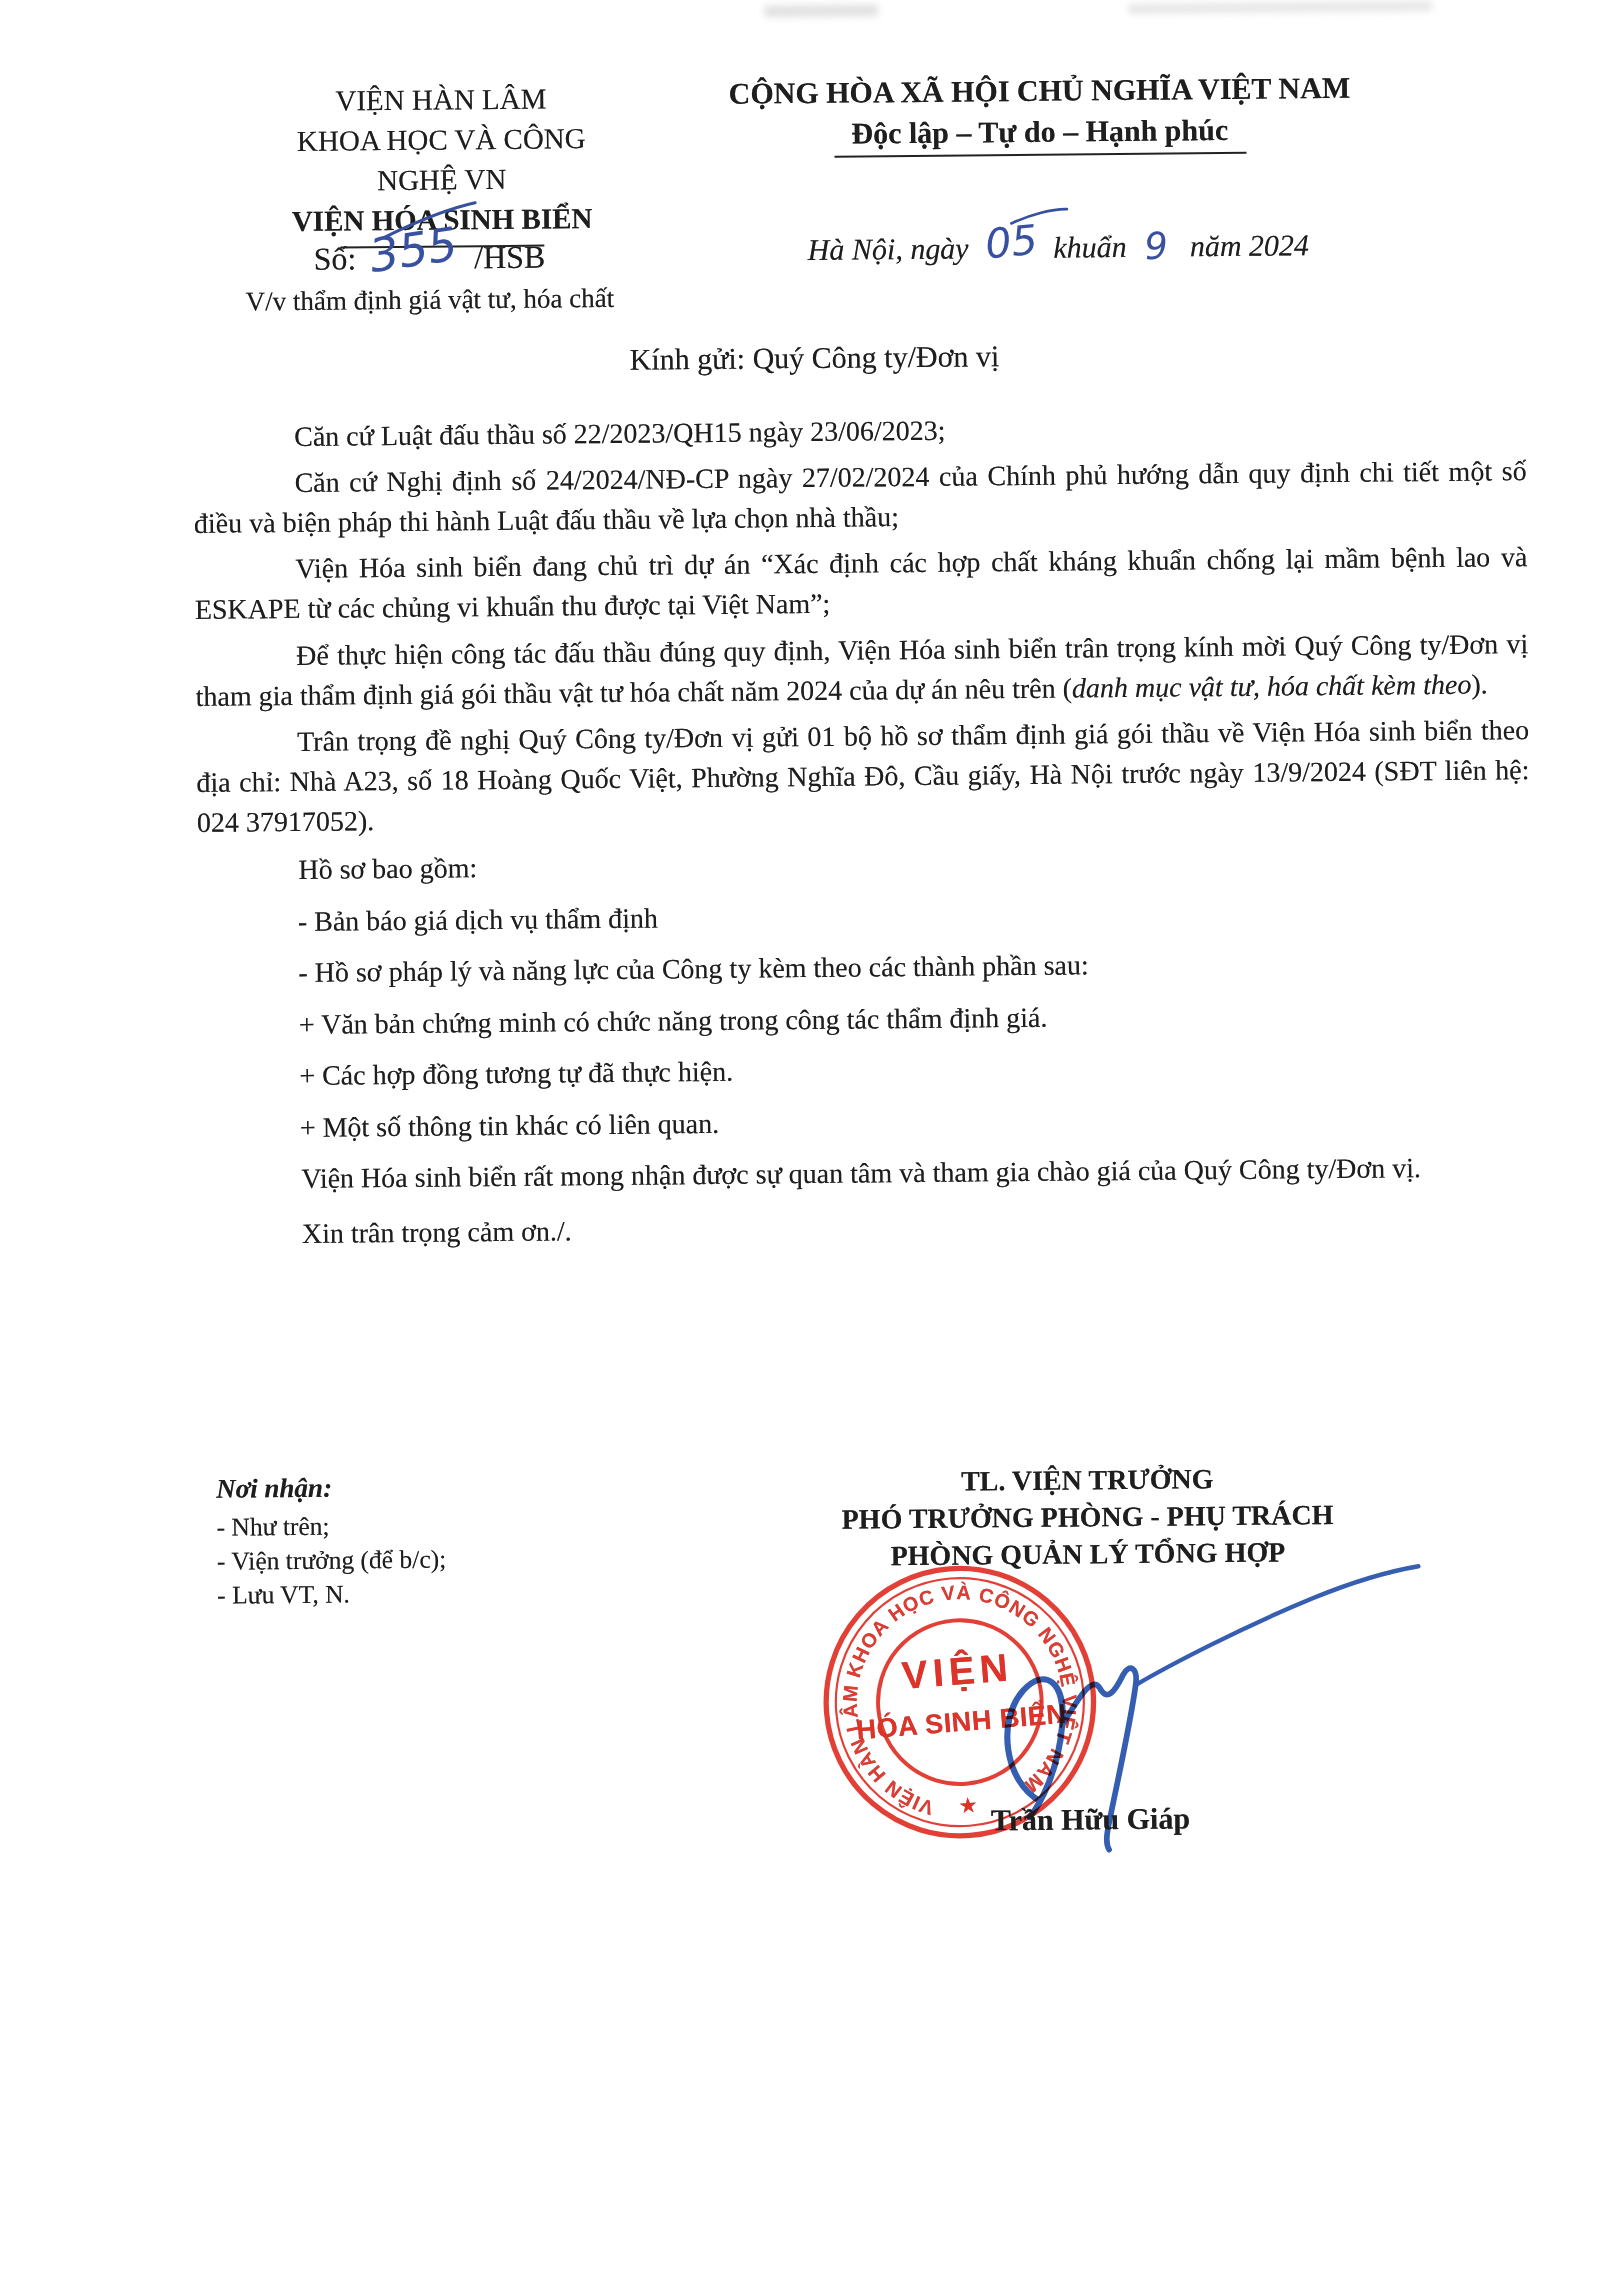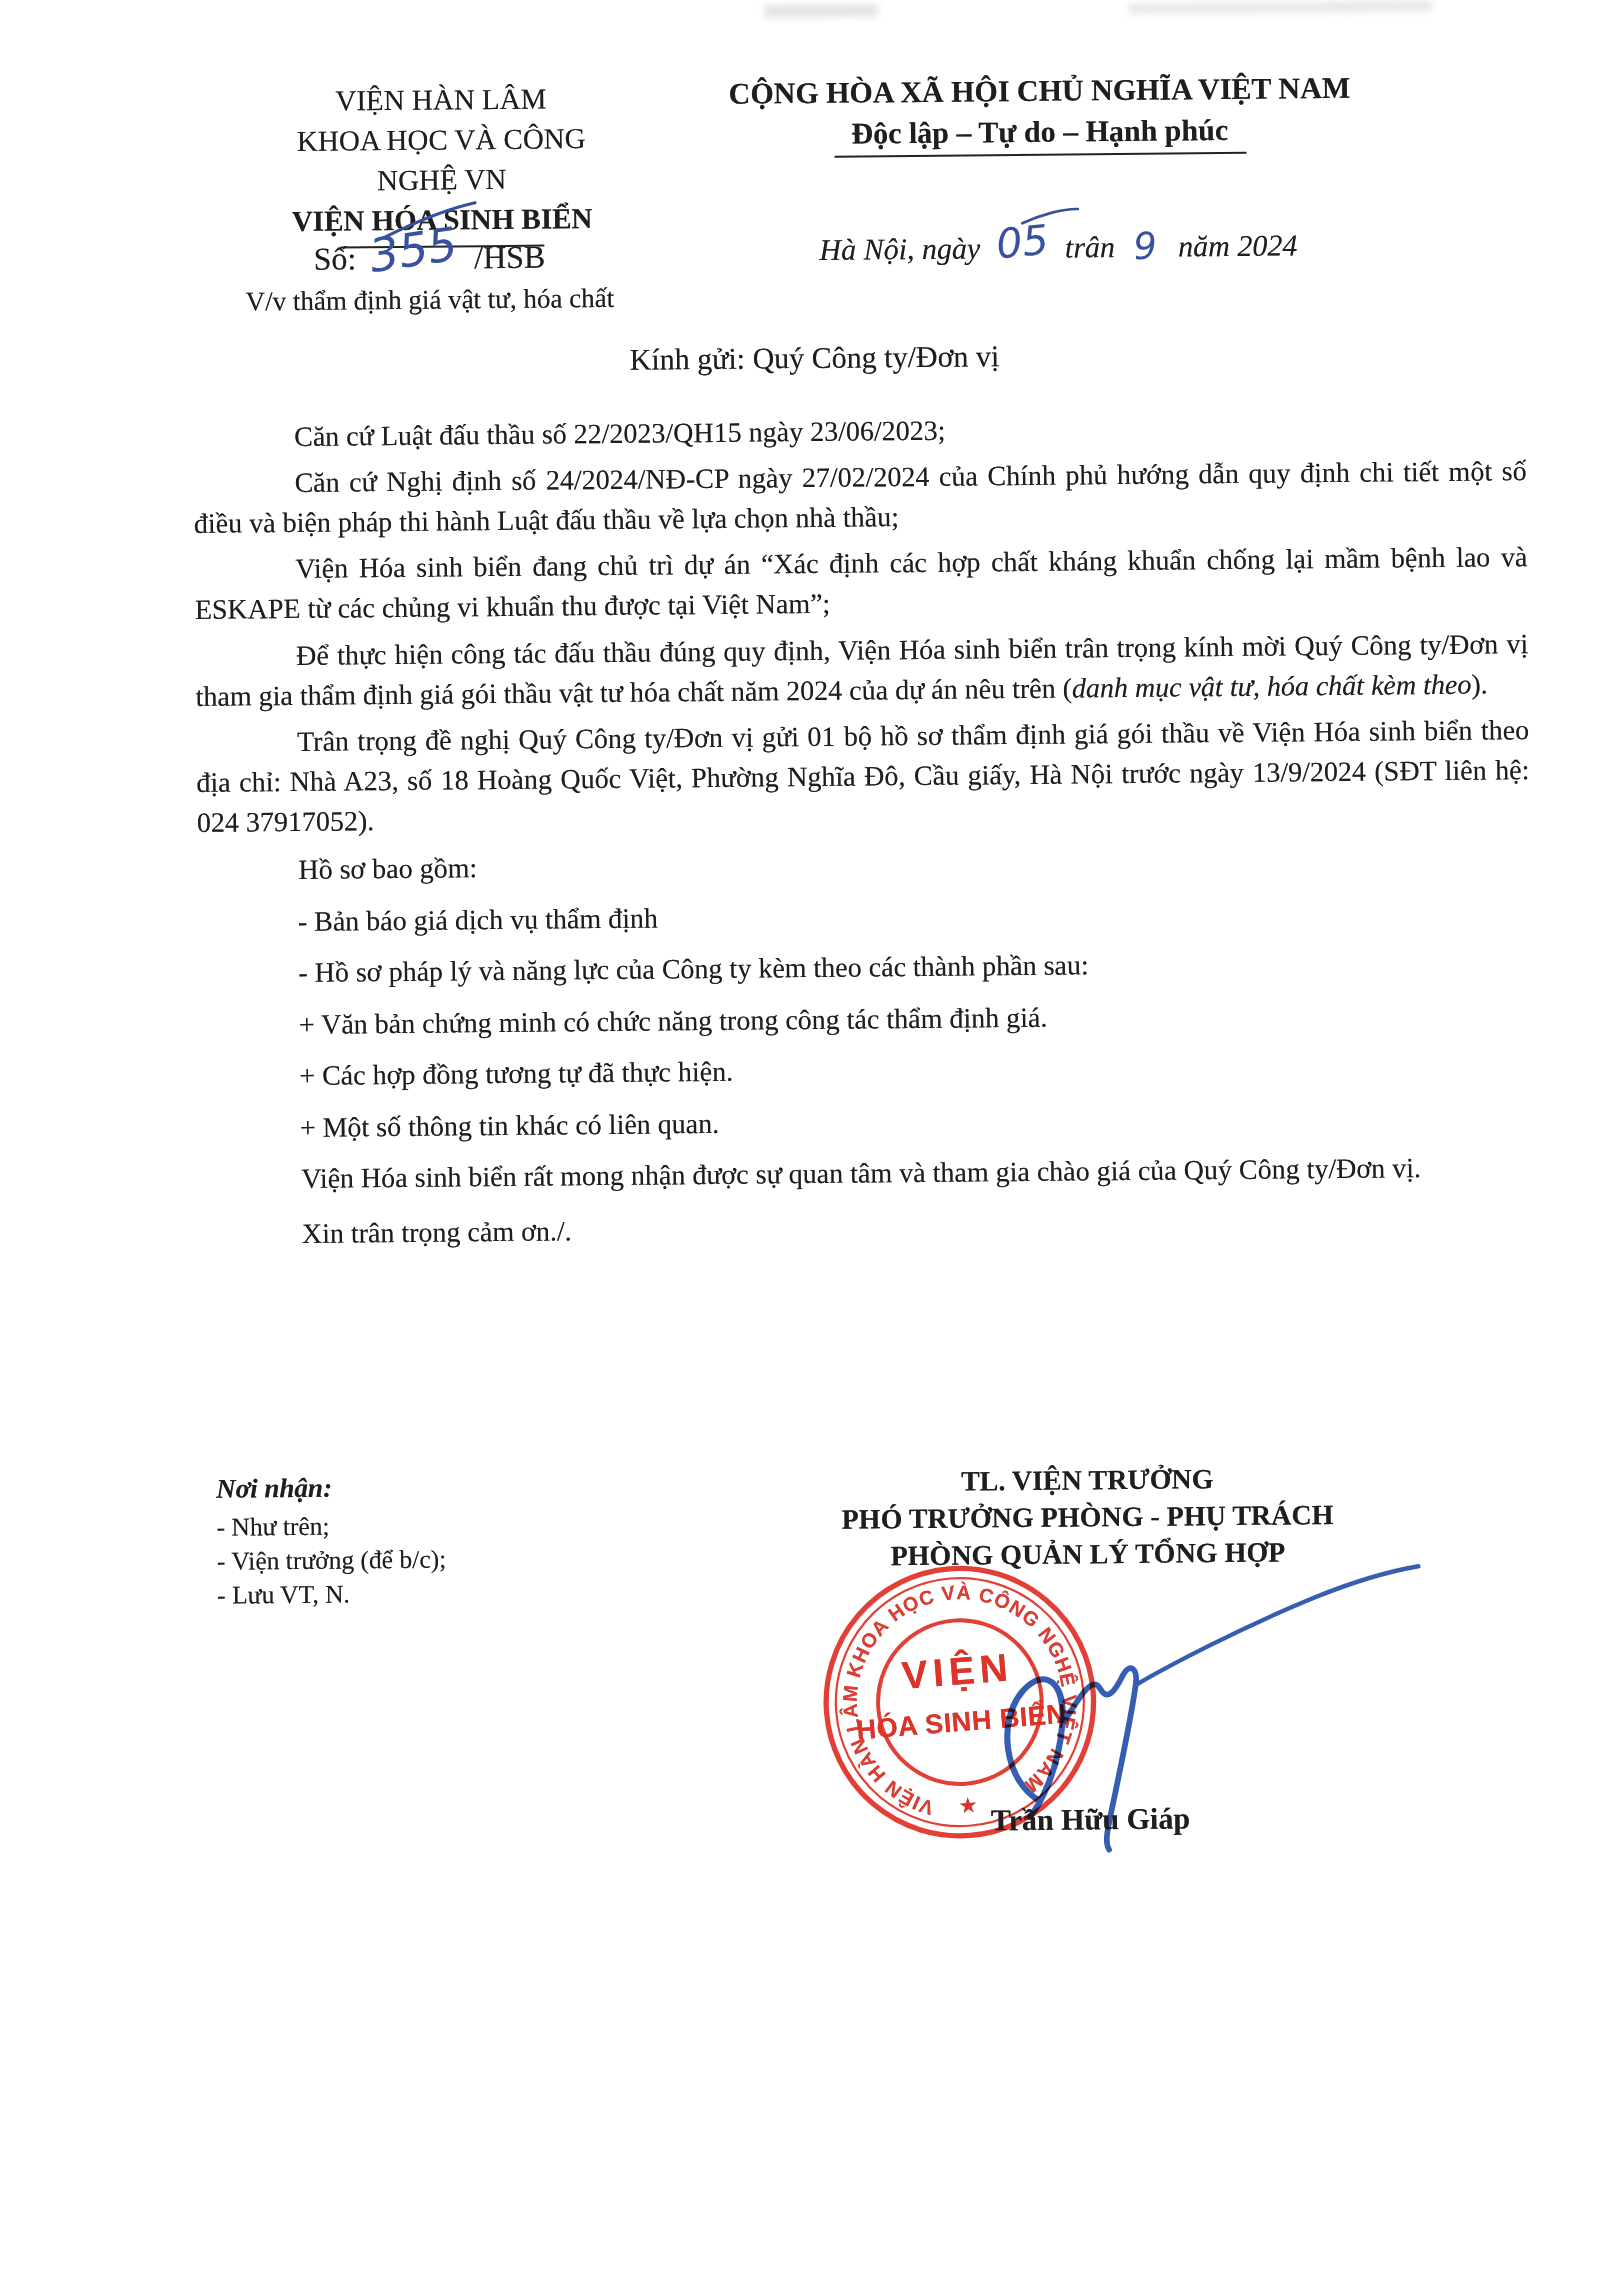--- a/index.html
+++ b/index.html
@@ -105,21 +105,21 @@
     </div>
 
     <div class="date-line">
       <span>Hà Nội, ngày</span>
       <span class="ink ink-day">
         <span>05</span>
         <svg width="62" height="16" viewBox="0 0 70 18">
           <path d="M2 14 C 25 6, 50 2, 66 4" stroke="#37509f" stroke-width="3" fill="none" stroke-linecap="round"></path>
         </svg>
       </span>
-      <span>trân</span>
+      <span>khuẩn</span>
       <span class="ink ink-month">9</span>
       <span>năm 2024</span>
     </div>
 
     <div class="salutation">Kính gửi: Quý Công ty/Đơn vị</div>
 
     <div class="body">
       <p class="para">Căn cứ Luật đấu thầu số 22/2023/QH15 ngày 23/06/2023;</p>
       <p class="para">Căn cứ Nghị định số 24/2024/NĐ-CP ngày 27/02/2024 của Chính phủ hướng dẫn quy định chi tiết một số điều và biện pháp thi hành Luật đấu thầu về lựa chọn nhà thầu;</p>
       <p class="para">Viện Hóa sinh biển đang chủ trì dự án “Xác định các hợp chất kháng khuẩn chống lại mầm bệnh lao và ESKAPE từ các chủng vi khuẩn thu được tại Việt Nam”;</p>

